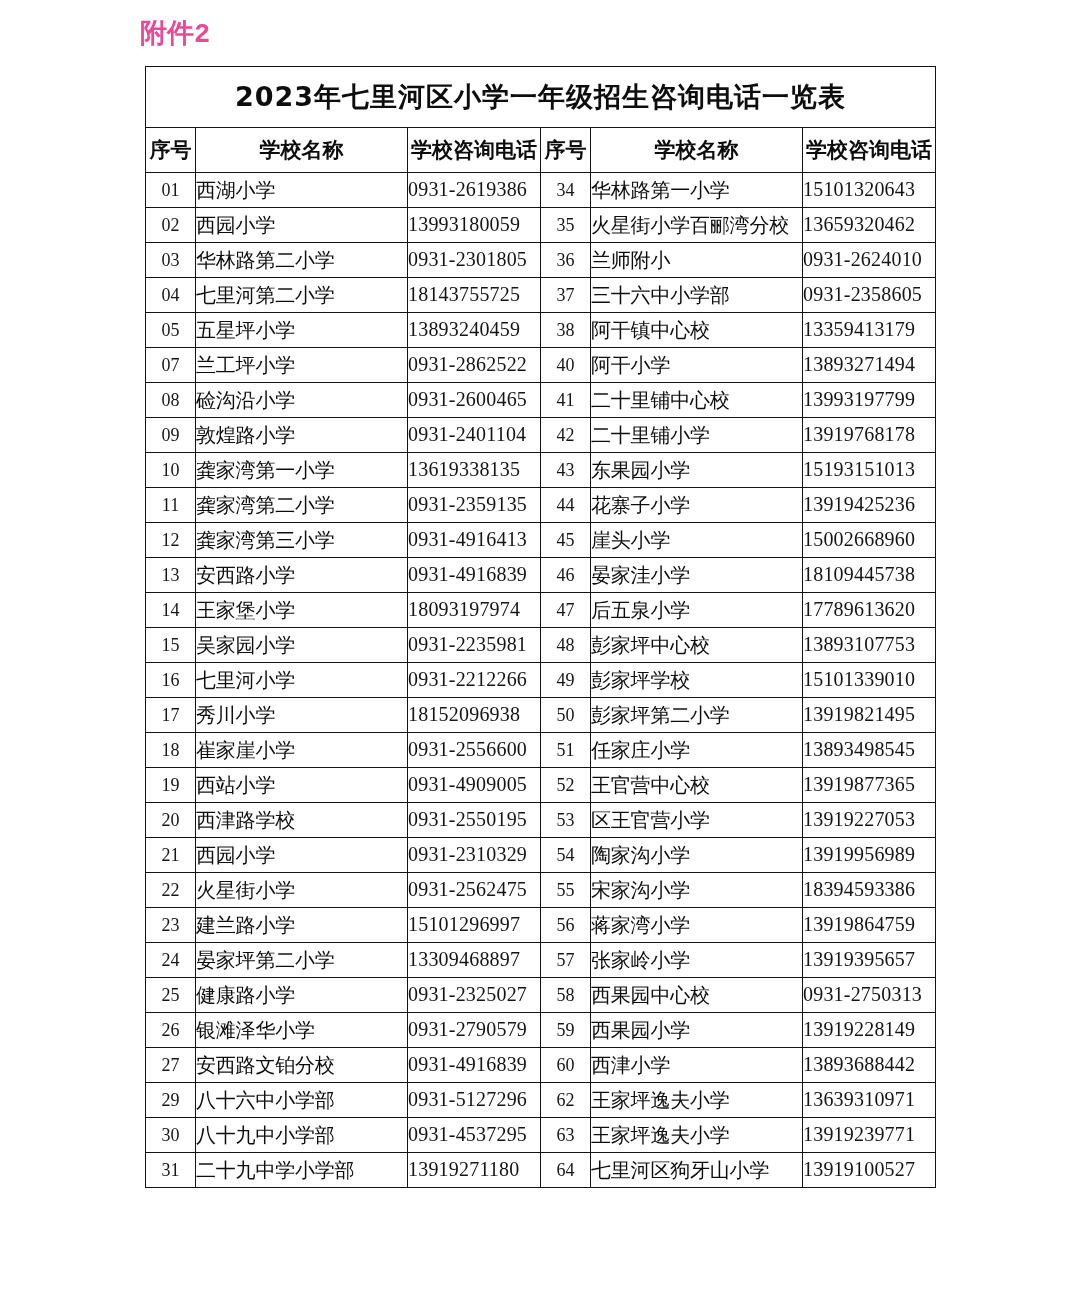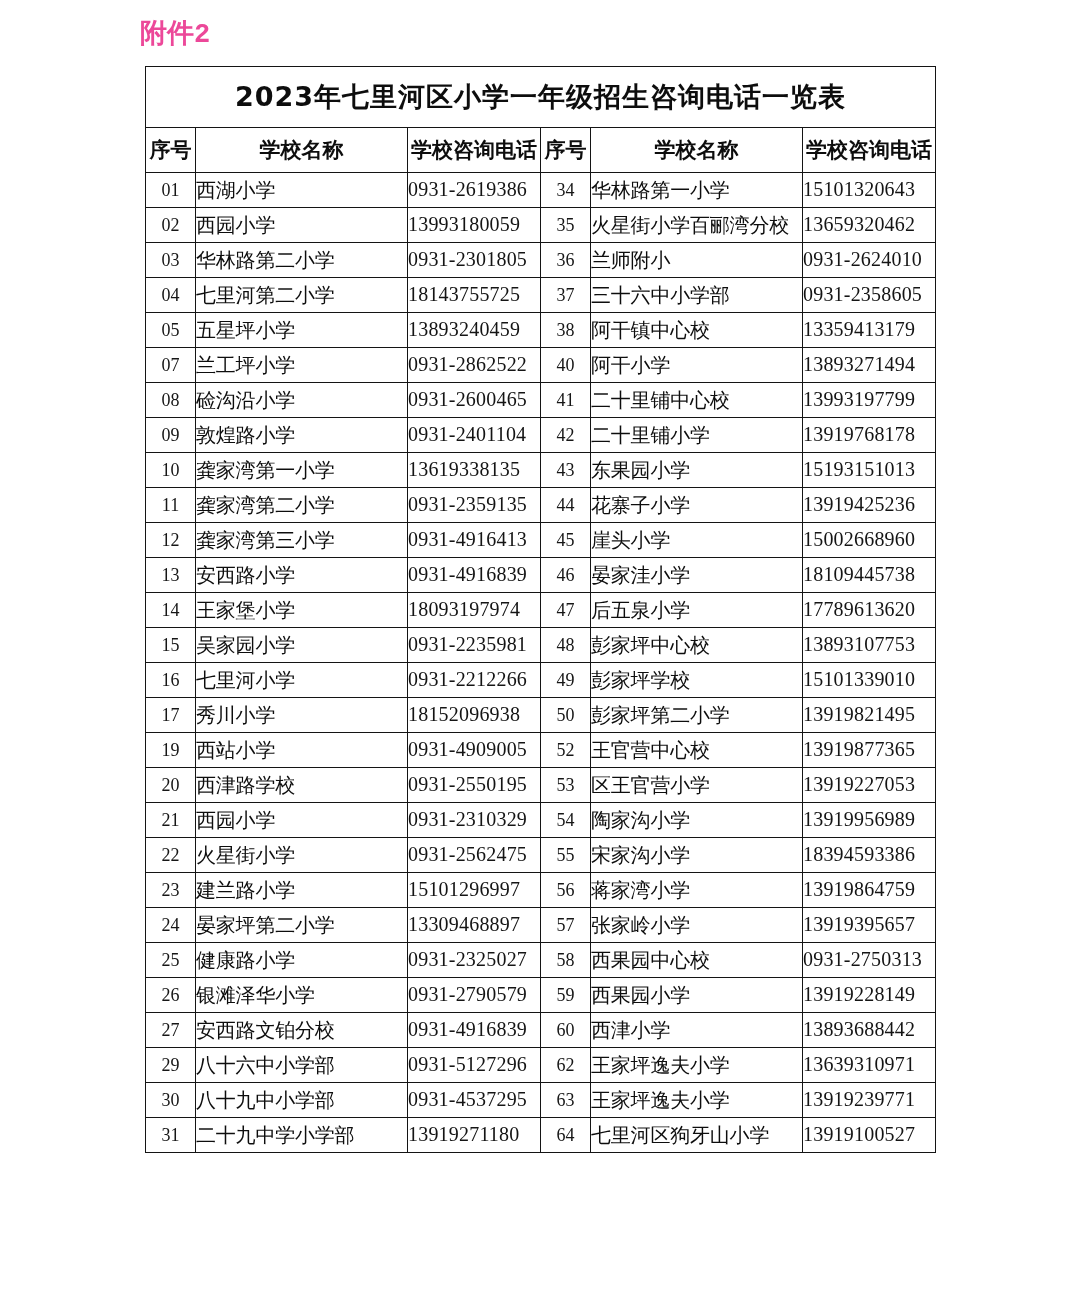--- a/index.html
+++ b/index.html
@@ -319,20 +319,32 @@
             <td class="tel">
               <span class="tel-line">18152096938</span>
             </td>
             <td class="idx">50</td>
             <td class="nm">彭家坪第二小学</td>
             <td class="tel">
               <span class="tel-line">13919821495</span>
             </td>
           </tr>
           <tr class="data-row">
+            <td class="idx">18</td>
+            <td class="nm">崔家崖小学</td>
+            <td class="tel">
+              <span class="tel-line">0931-2556600</span>
+            </td>
+            <td class="idx">51</td>
+            <td class="nm">任家庄小学</td>
+            <td class="tel">
+              <span class="tel-line">13893498545</span>
+            </td>
+          </tr>
+          <tr class="data-row">
             <td class="idx">19</td>
             <td class="nm">西站小学</td>
             <td class="tel">
               <span class="tel-line">0931-4909005</span>
             </td>
             <td class="idx">52</td>
             <td class="nm">王官营中心校</td>
             <td class="tel">
               <span class="tel-line">13919877365</span>
             </td>

